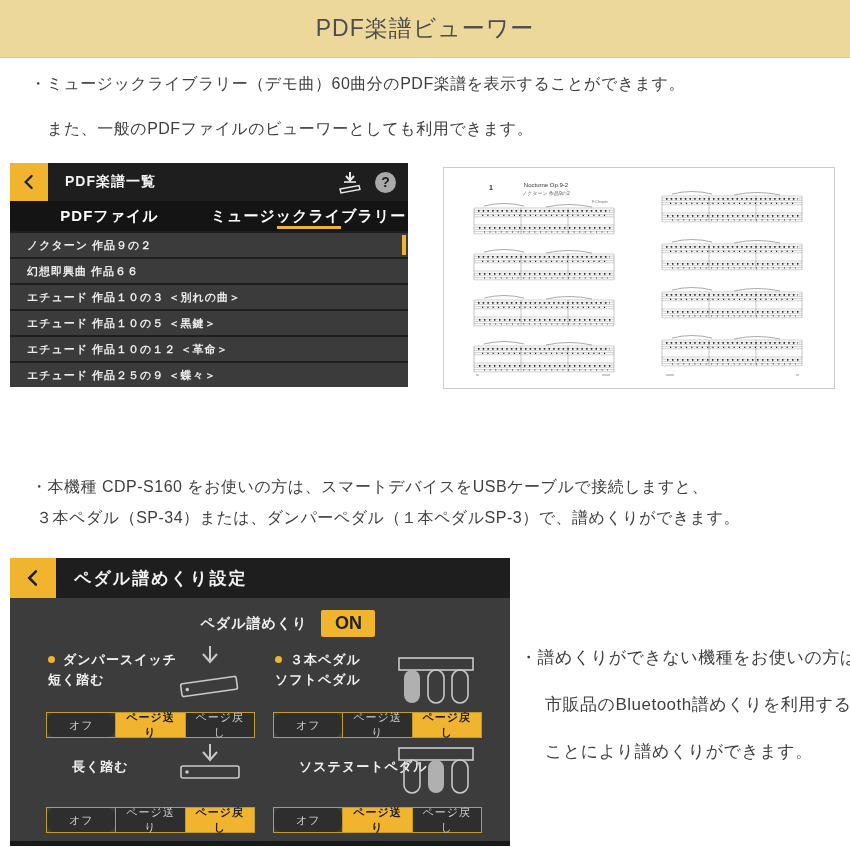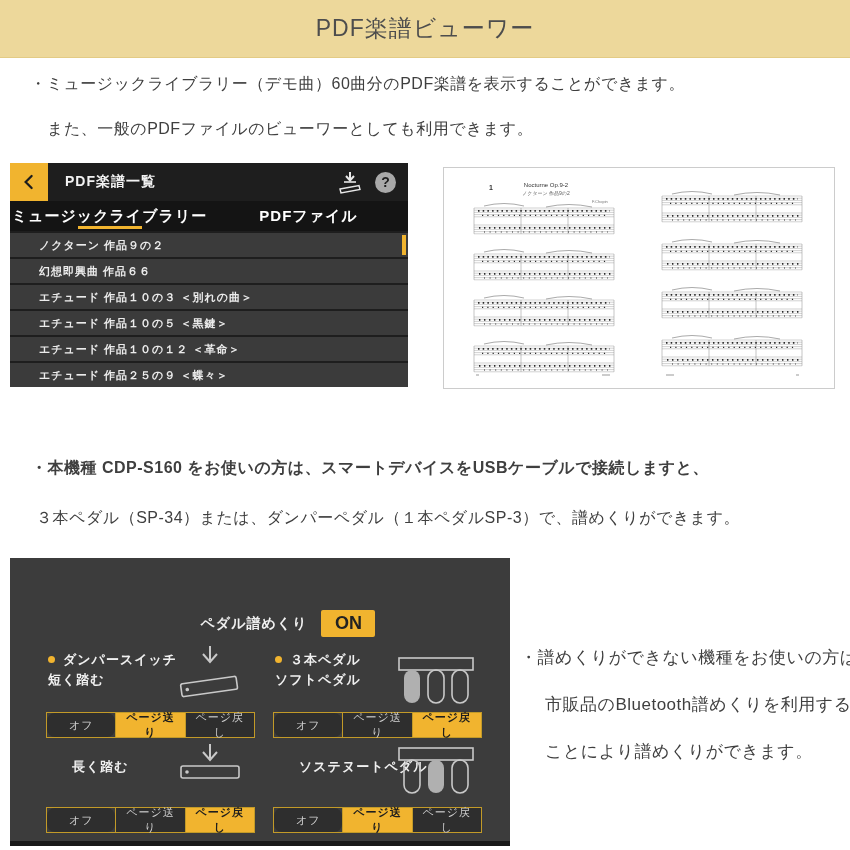--- a/index.html
+++ b/index.html
@@ -23,21 +23,21 @@
   .hdr-icons{margin-left:auto;display:flex;align-items:center;gap:12px;padding-right:12px;}
   .dl-icon svg{display:block;}
   .help-icon{width:21px;height:21px;border-radius:50%;background:#a9a9a9;color:#1e1e1e;font-weight:bold;
     font-size:14px;display:flex;align-items:center;justify-content:center;}
   .tabs{height:30px;background:#141414;display:flex;}
   .tab{flex:1;display:flex;align-items:center;justify-content:center;color:#fff;font-weight:bold;
     font-size:15px;position:relative;letter-spacing:1px;cursor:pointer;}
   .tab .underline{position:absolute;left:50%;transform:translateX(-50%);bottom:2px;width:64px;height:3px;background:#F1B42F;}
   .songlist{position:relative;}
   .songrow{height:24px;background:#3B3B3B;margin-top:2px;display:flex;align-items:center;
-    padding-left:29px;color:#ececec;font-size:11px;font-weight:bold;letter-spacing:1px;position:relative;cursor:pointer;}
+    padding-left:17px;color:#ececec;font-size:11px;font-weight:bold;letter-spacing:1px;position:relative;cursor:pointer;}
   .scrollbar{position:absolute;right:2px;top:2px;width:4px;height:20px;background:#F1B42F;}
 
   
   .score{position:absolute;left:443px;top:167px;width:390px;height:220px;background:#fff;border:1px solid #ccc;}
   .score-label{position:absolute;color:#333;white-space:nowrap;}
   .score-num{left:45px;top:16px;font-size:7px;font-weight:bold;}
   .score-title{left:102px;top:14px;width:0;display:flex;justify-content:center;font-size:6px;}
   .score-sub{left:102px;top:22px;width:0;display:flex;justify-content:center;font-size:5px;color:#555;}
   .score-comp{left:148px;top:31px;font-size:4px;color:#777;}
   .score svg{position:absolute;left:0;top:0;}
@@ -97,25 +97,25 @@
             <path d="M9 6 L13 10.5 L17 6" stroke="#e8e8e8" stroke-width="2" fill="none"></path>
             <path d="M7 12 H19" stroke="#e8e8e8" stroke-width="1.6"></path>
             <path d="M3 19 L22 15.5 L23 19.5 L4 23 Z" stroke="#e8e8e8" stroke-width="1.4" fill="none"></path>
           </svg>
         </span>
         <span class="help-icon">?</span>
       </div>
     </div>
     <div class="tabs">
       <div class="tab">
+        <span>PDFファイル</span>
+      </div>
+      <div class="tab">
         <span>ミュージックライブラリー</span>
         <span class="underline"></span>
-      </div>
-      <div class="tab">
-        <span>PDFファイル</span>
       </div>
     </div>
     <div class="songlist">
       <div class="songrow">
         <span>ノクターン 作品９の２</span>
         <span class="scrollbar"></span>
       </div>
       <div class="songrow">
           <span>幻想即興曲 作品６６</span>
         </div>
@@ -160,24 +160,34 @@
     <div class="score-label score-num">1</div>
     <div class="score-label score-title">
         <span>Nocturne Op.9-2</span>
       </div>
     <div class="score-label score-sub">
         <span>ノクターン 作品9の2</span>
       </div>
     <div class="score-label score-comp">F.Chopin</div>
   </div>
 
-  <div class="para" style="left:31px;top:458px;font-weight:bold;">・本機種 CDP-S160 をお使いの方は、スマートデバイスをUSBケーブルで接続しますと、</div>
+  <div class="para" style="left:31px;top:477px;">・本機種 CDP-S160 をお使いの方は、スマートデバイスをUSBケーブルで接続しますと、</div>
   <div class="para" style="left:36px;top:508px;">３本ペダル（SP-34）または、ダンパーペダル（１本ペダルSP-3）で、譜めくりができます。</div>
 
   <div class="shot2">
+    <div class="hdr">
+      <div class="backbtn">
+        <span>
+          <svg width="20" height="20" viewBox="0 0 24 24">
+              <path d="M15.5 4 L7.5 12 L15.5 20" stroke="#1d1d1d" stroke-width="3" fill="none" stroke-linecap="round"></path>
+            </svg>
+        </span>
+      </div>
+      <div class="hdr-title">ペダル譜めくり設定</div>
+    </div>
     <div class="body">
       <div class="master">
         <span class="master-label">ペダル譜めくり</span>
         <button class="on-btn">ON</button>
       </div>
 
       <div class="cols">
 
         <div class="col">
           <div class="lblA">

